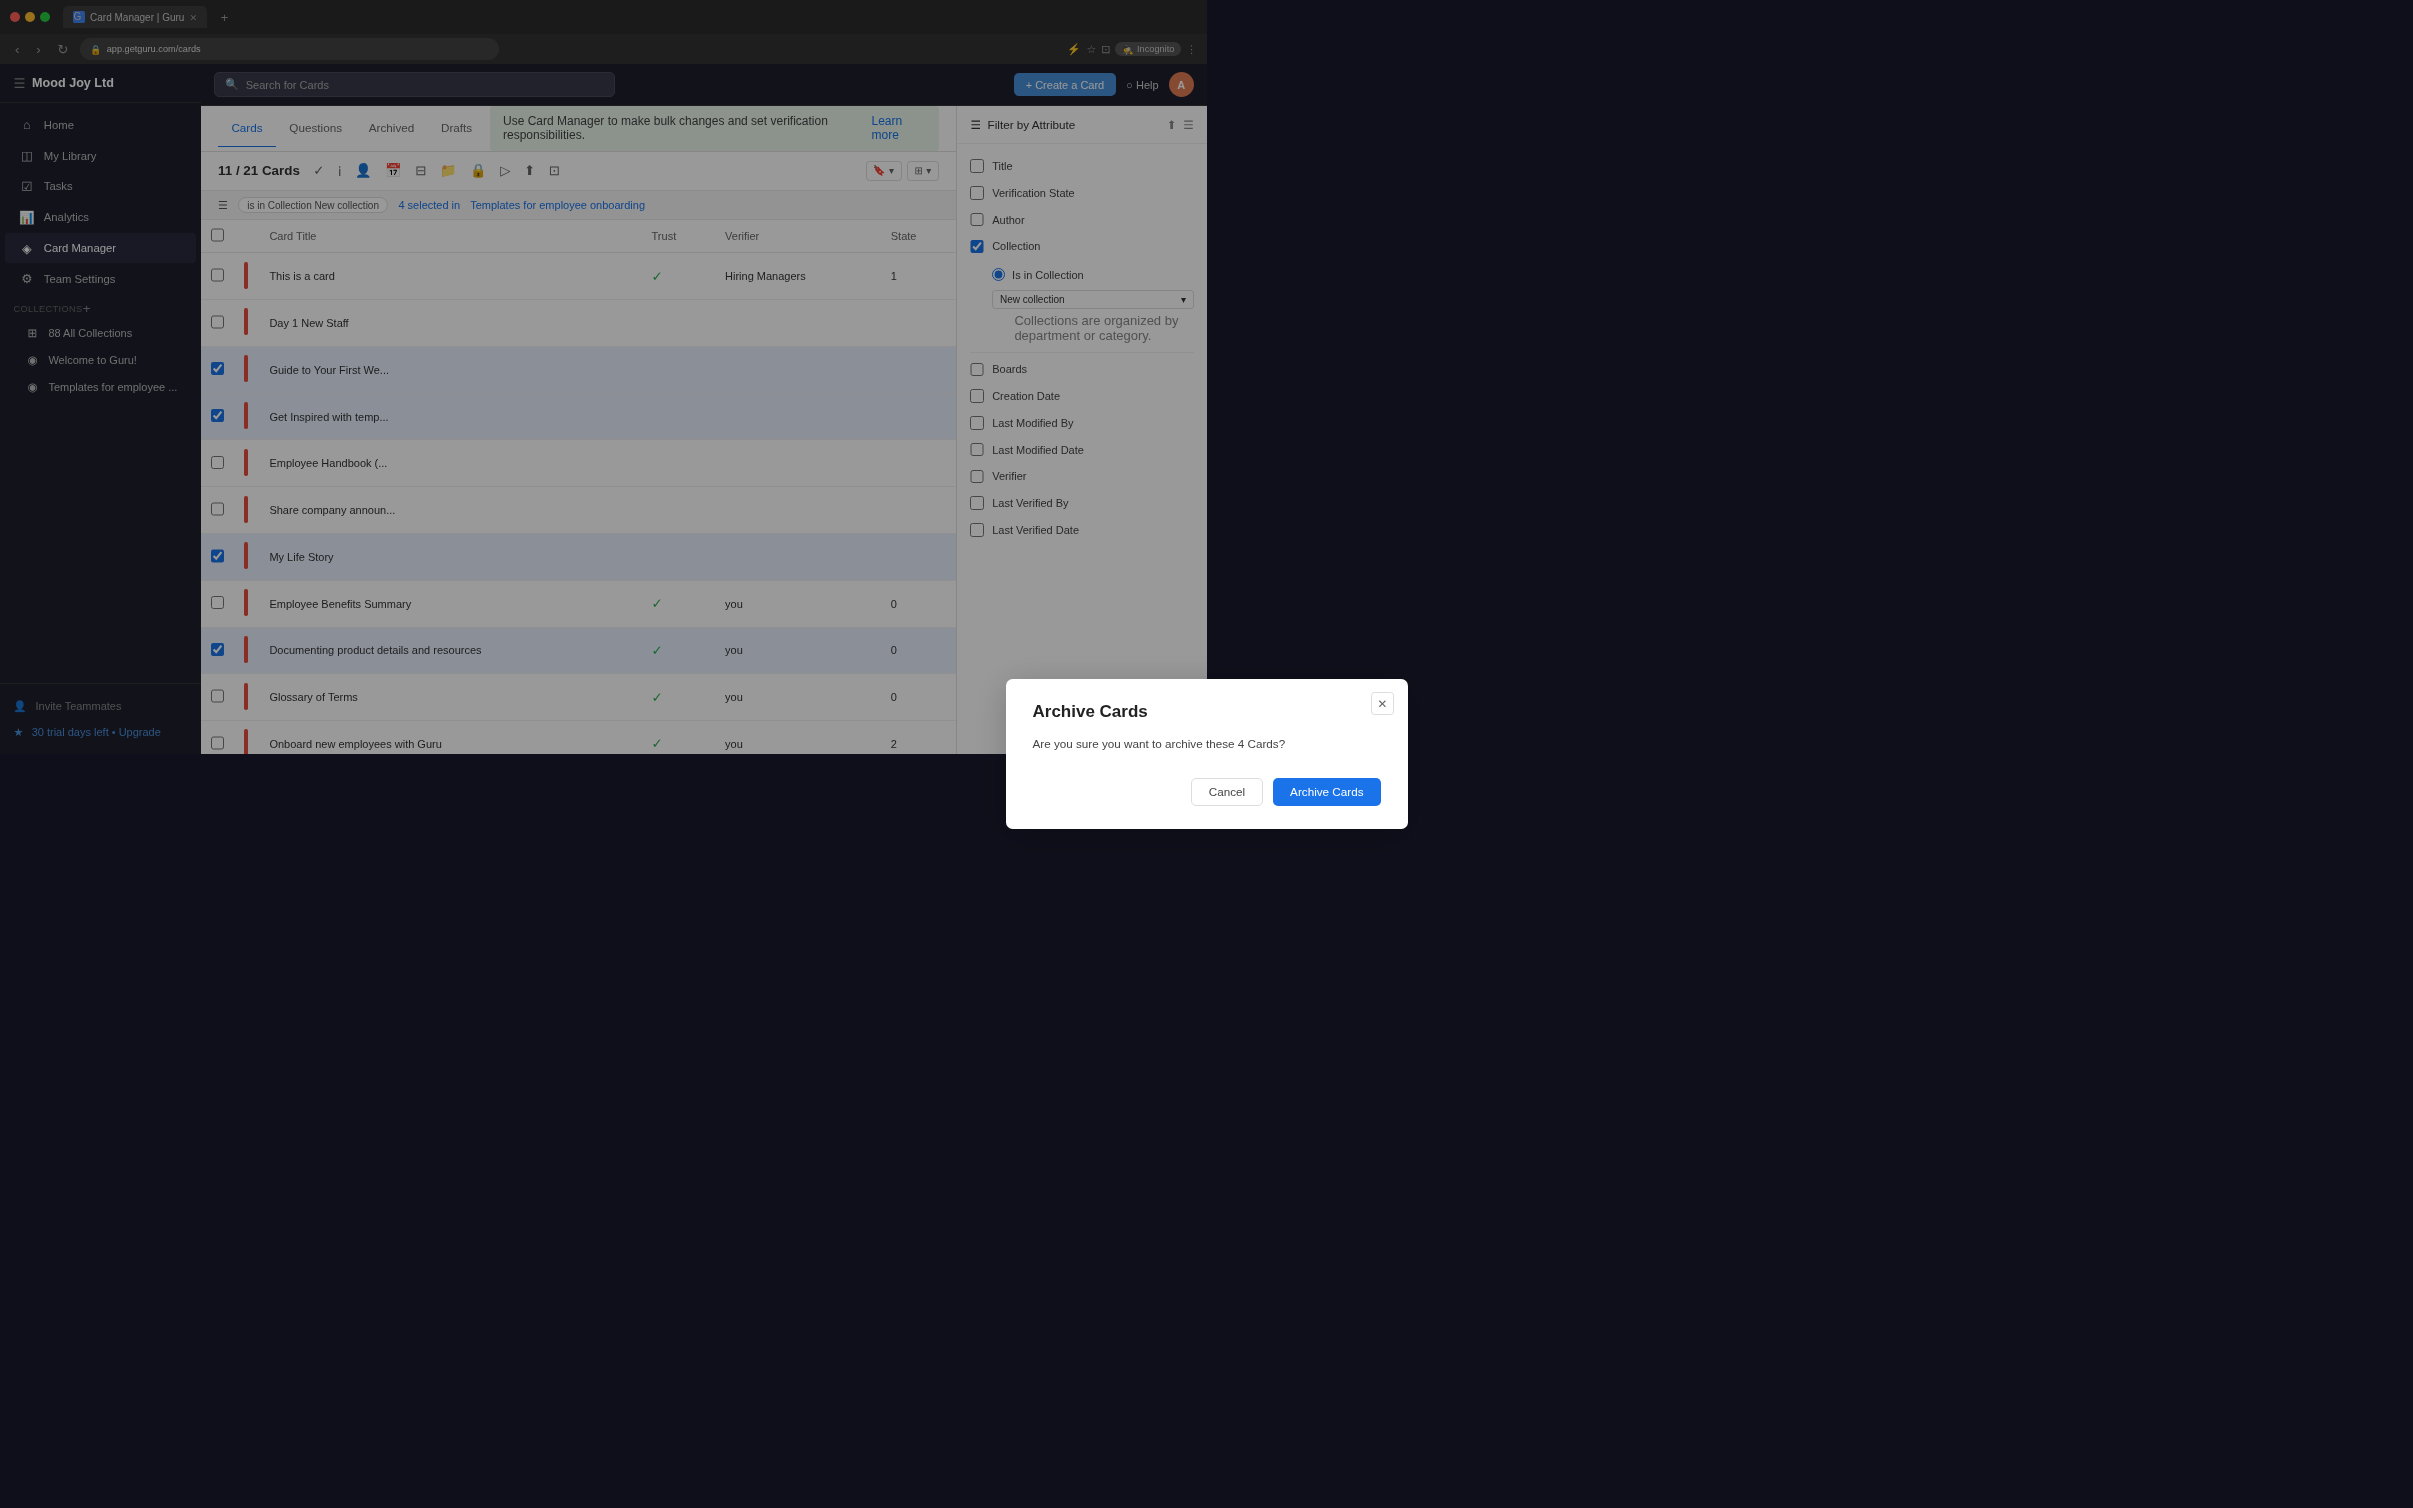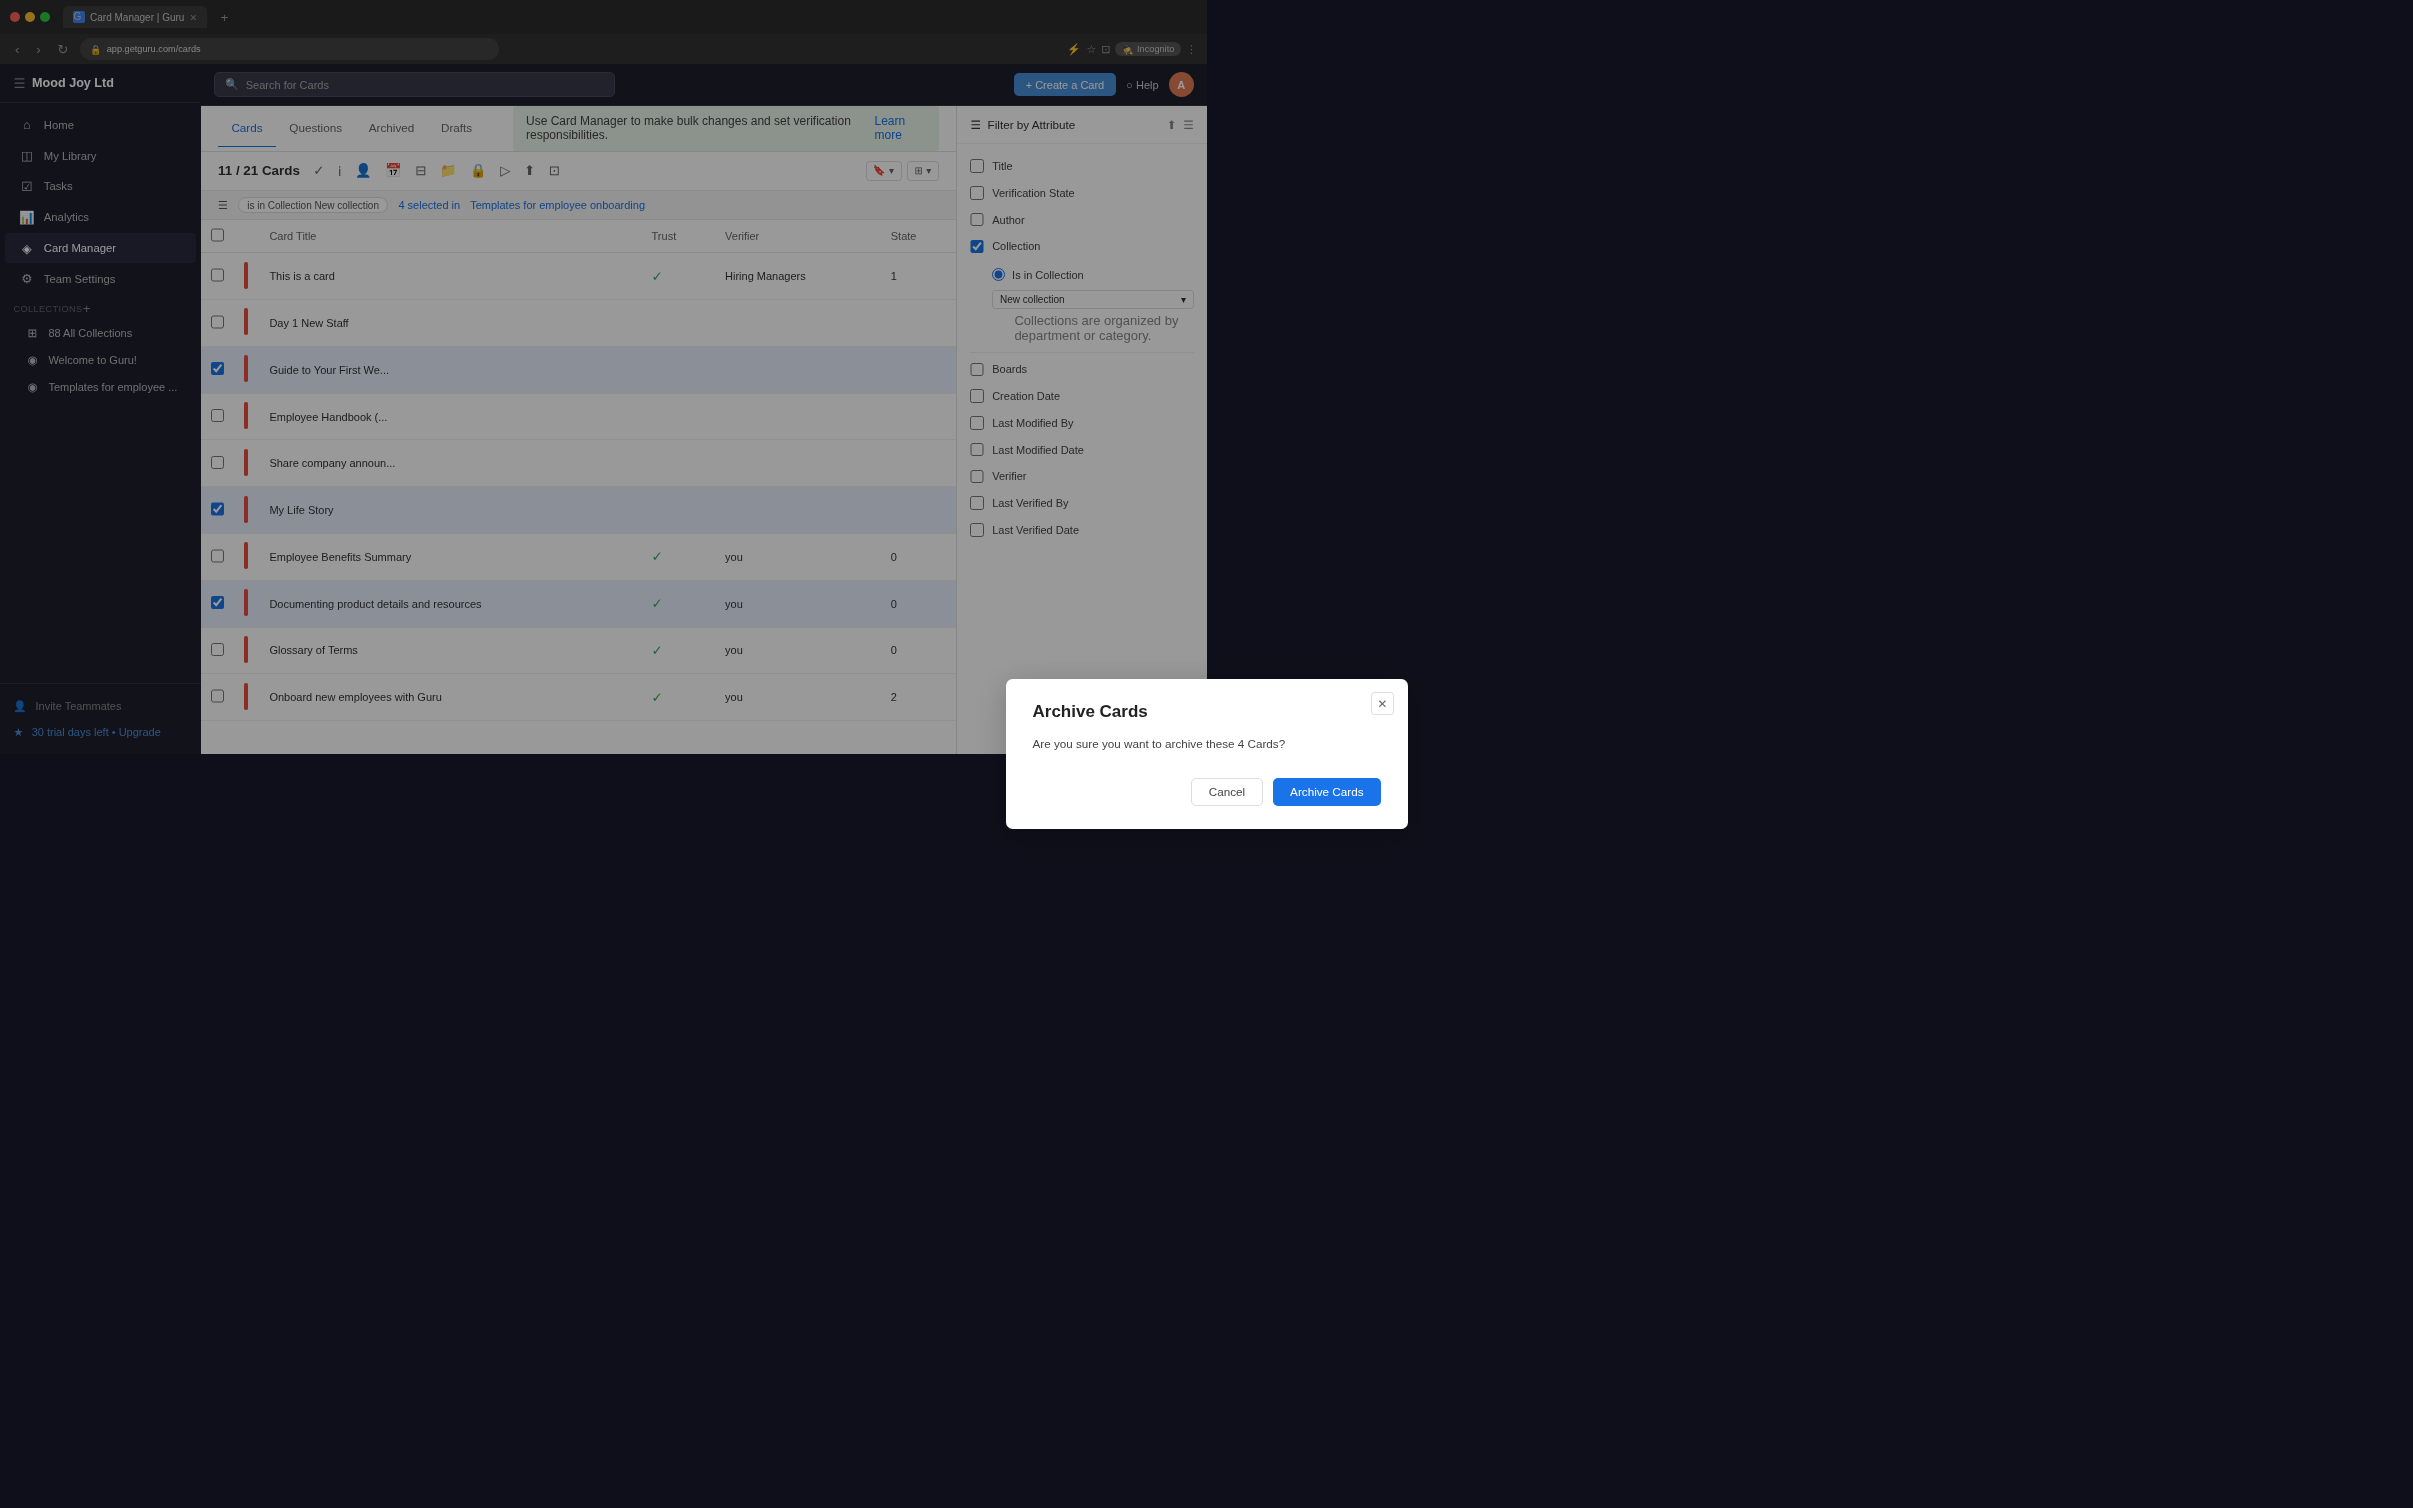--- a/index.html
+++ b/index.html
@@ -44,21 +44,21 @@
     .nav-section { padding: 6.7px 13.4px 3.4px; font-size: 9.2px; color: #666; text-transform: uppercase; letter-spacing: 0.4px; display: flex; align-items: center; justify-content: flex-start; }
     .nav-section .add-btn { color: #888; font-size: 13.4px; cursor: pointer; }
     .collections-item { display: flex; align-items: center; gap: 8.4px; padding: 5.9px 13.4px 5.9px 20px; color: #bbb; font-size: 11px; cursor: pointer; margin: 0.8px 5px; border-radius: 3.4px; }
     .collections-item .coll-icon { font-size: 11.7px; width: 15px; text-align: center; }
     .sidebar-footer { padding: 8.4px 0; border-top: 0.8px solid #333; }
     .footer-item { display: flex; align-items: center; gap: 8.4px; padding: 6.7px 13.4px; color: #888; font-size: 11px; cursor: pointer; }
     .upgrade-item { color: #4a90d9; }
 
     
     .main-content { flex: 1; display: flex; flex-direction: column; background: #f8f8f8; overflow: hidden; }
-    .main-header { background: #fff; border-bottom: 0.8px solid #e0e0e0; padding: 0 17px; display: flex; align-items: center; gap: 27px; }
+    .main-header { background: #fff; border-bottom: 0.8px solid #e0e0e0; padding: 0 17px; display: flex; align-items: center; gap: 4px; }
     .tabs { display: flex; gap: 0; }
     .tab { padding: 11.7px 13.4px; font-size: 11.7px; color: #666; cursor: pointer; border-bottom: 1.7px solid transparent; }
     .tab.active { color: #1a73e8; border-bottom: 1.7px solid #1a73e8; font-weight: 500; }
     .info-banner { background: #e8f5e9; border-radius: 3.4px; padding: 8.4px 13.4px; font-size: 12px; color: #444; display: flex; align-items: center; gap: 6.7px; margin-left: auto; }
     .info-banner a { color: #1a73e8; text-decoration: none; }
 
     .toolbar { background: #fff; border-bottom: 0.8px solid #e8e8e8; padding: 6.7px 17px; display: flex; align-items: center; gap: 6.7px; }
     .cards-count { font-size: 13.4px; font-weight: 600; color: #333; margin-right: 3.4px; }
     .toolbar-icon { color: #666; font-size: 13.4px; cursor: pointer; padding: 3.4px; border-radius: 2.5px; }
     .toolbar-right { margin-left: auto; display: flex; gap: 5px; }
@@ -322,20 +322,28 @@
 
               <tr class="row-selected">
                 <td><input type="checkbox" class="card-checkbox check-blue" checked="" style=""></td>
                 <td><span class="color-bar" style="background:#e74c3c;"></span></td>
                 <td>Guide to Your First We...</td>
                 <td></td>
                 <td></td>
                 <td></td>
               </tr>
 
+              <tr class="row-selected">
+                <td><input type="checkbox" class="card-checkbox check-blue" checked="" style=""></td>
+                <td><span class="color-bar" style="background:#e74c3c;"></span></td>
+                <td>Get Inspired with temp...</td>
+                <td></td>
+                <td></td>
+                <td></td>
+              </tr>
 
               <tr>
                 <td><input type="checkbox" class="card-checkbox" style=""></td>
                 <td><span class="color-bar" style="background:#e74c3c;"></span></td>
                 <td>Employee Handbook (...</td>
                 <td></td>
                 <td></td>
                 <td></td>
               </tr>
 

